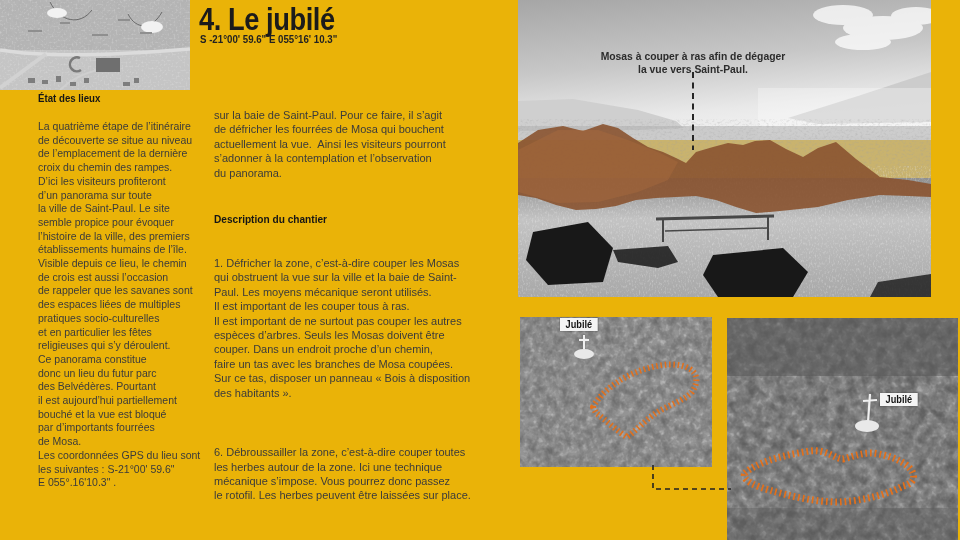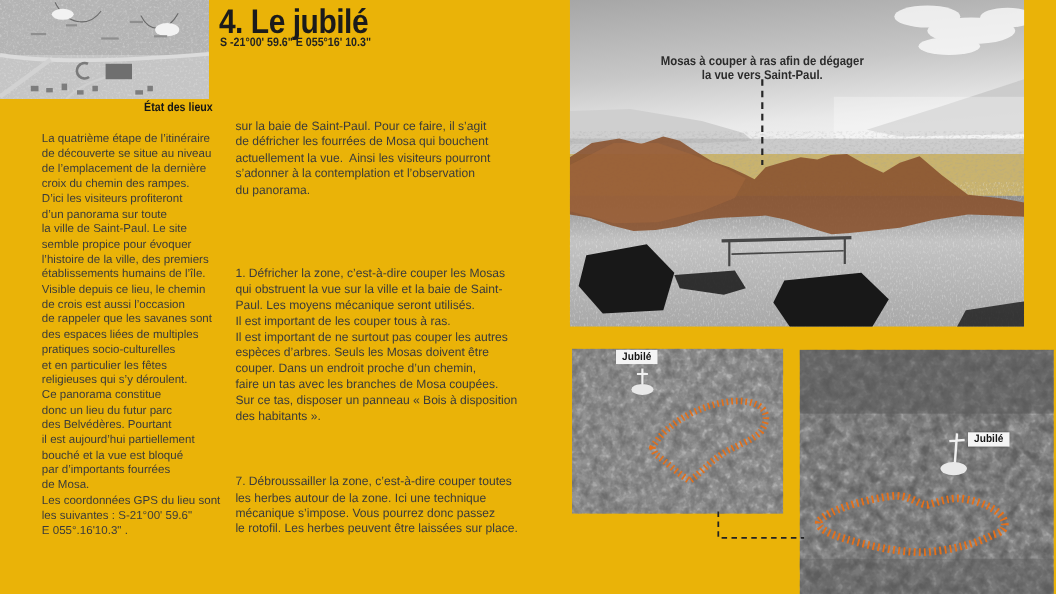--- a/index.html
+++ b/index.html
@@ -13,21 +13,21 @@
   
   .title{left:199px;top:2px;font-size:31px;font-weight:bold;color:#1b1b1b;letter-spacing:-0.5px;}
   .gps{left:200px;top:33px;font-size:11px;font-weight:bold;color:#222;}
 
   
   .map{left:0;top:0;}
 
   
   .col1{left:22px;top:92px;width:180px;}
   .col2{left:198px;top:92px;width:250px;}
-  .colhead{font-size:11px;font-weight:bold;color:#161616;margin:0 0 2px 16px;text-align:right;}
+  .colhead{font-size:11px;font-weight:bold;color:#161616;margin:0 0 2px 16px;}
   .body1{font-size:10.5px;line-height:13.7px;margin:16px;}
   .body2{font-size:11px;line-height:14.4px;margin:16px;}
   .gap20{height:17px;}
   .gap14{height:13px;}
 
   
   .photo-main{left:518px;top:0;width:413px;height:297px;}
   .annotation{left:60px;top:36px;width:230px;text-align:center;font-size:11.5px;line-height:13.5px;
               font-weight:bold;color:#2c2c2c;white-space:pre-line;}
 
@@ -129,33 +129,34 @@
 est d’ouvrir le panorama</p>
   </div>
 
   <div class="abs col2">
     <p class="body2 pre">sur la baie de Saint-Paul. Pour ce faire, il s’agit
 de défricher les fourrées de Mosa qui bouchent
 actuellement la vue.  Ainsi les visiteurs pourront
 s’adonner à la contemplation et l’observation
 du panorama.</p>
     <div class="gap20"></div>
+    <div class="colhead" style="font-size:11.5px;"><span class="cond">Description du chantier</span></div>
     <div class="gap14"></div>
     <p class="body2 pre">1. Défricher la zone, c’est-à-dire couper les Mosas
 qui obstruent la vue sur la ville et la baie de Saint-
 Paul. Les moyens mécanique seront utilisés.
 Il est important de les couper tous à ras.
 Il est important de ne surtout pas couper les autres
 espèces d’arbres. Seuls les Mosas doivent être
 couper. Dans un endroit proche d’un chemin,
 faire un tas avec les branches de Mosa coupées.
 Sur ce tas, disposer un panneau « Bois à disposition
 des habitants ».</p>
     <div class="gap14"></div>
-    <p class="body2 pre">7. Débroussailler la zone, c’est-à-dire couper toutes
+    <p class="body2 pre">6. Débroussailler la zone, c’est-à-dire couper toutes
 les herbes autour de la zone. Ici une technique
 mécanique s’impose. Vous pourrez donc passez
 le rotofil. Les herbes peuvent être laissées sur place.</p>
   </div>
 
   <div class="abs photo-main" style="position:absolute;">
     <svg width="413" height="297" viewBox="0 0 413 297">
       <defs>
         <linearGradient id="sky" x1="0" y1="0" x2="0.25" y2="1">
           <stop offset="0" stop-color="#a6a6a6"></stop>

